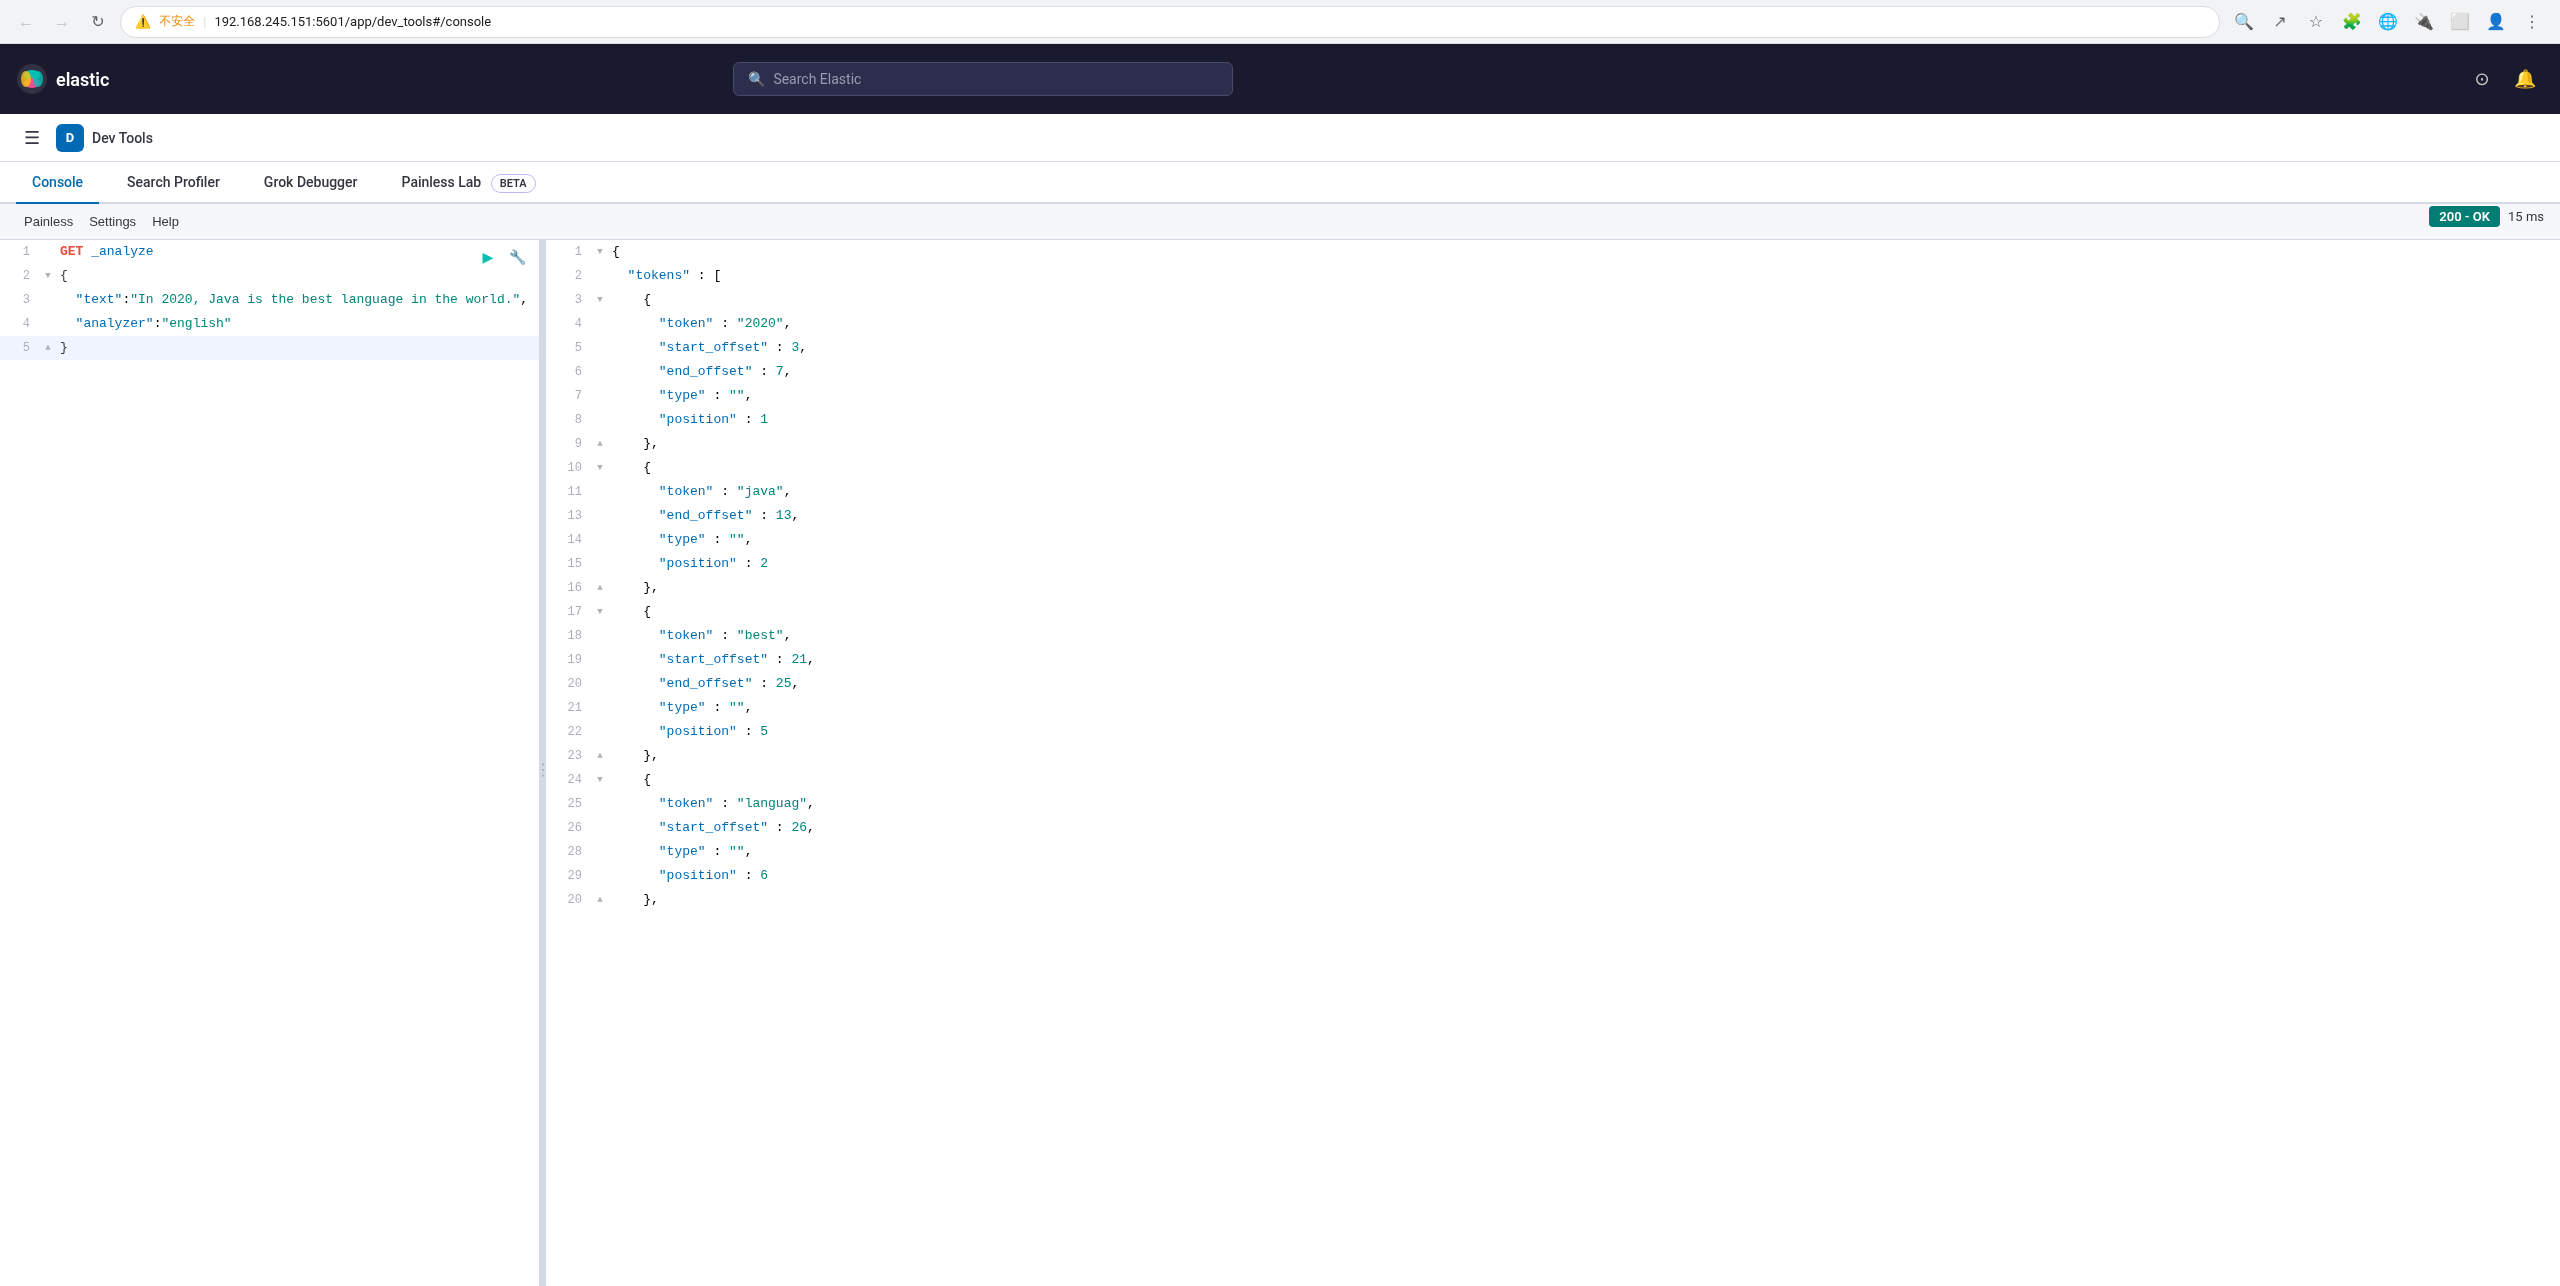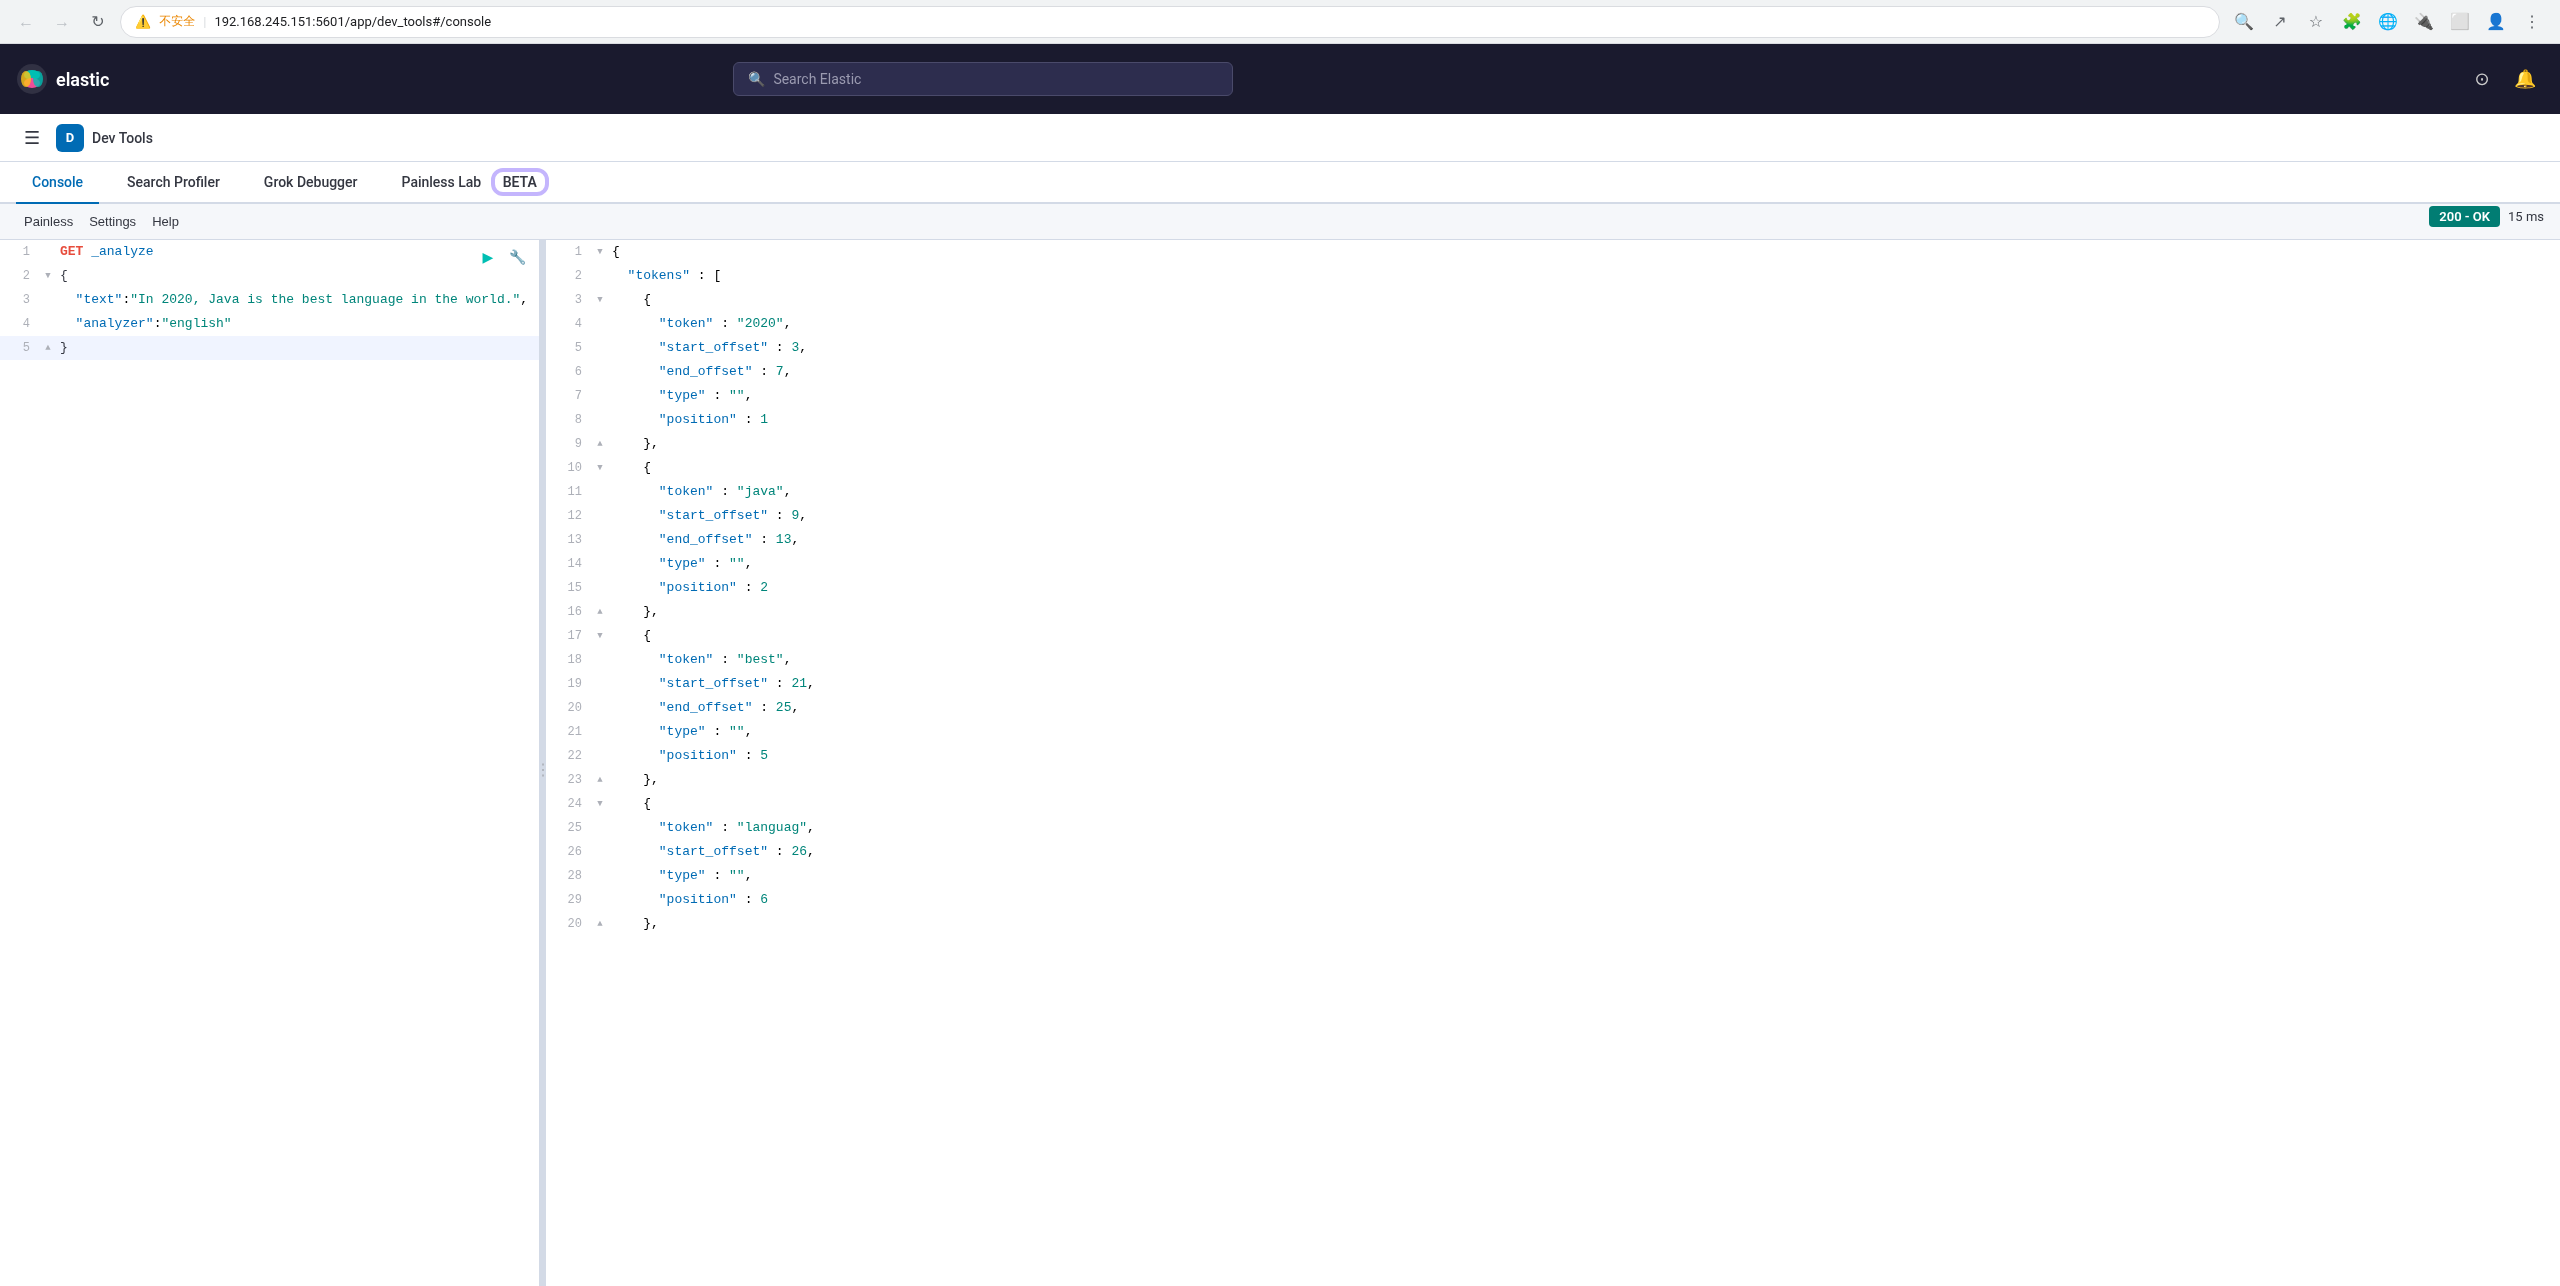--- a/index.html
+++ b/index.html
@@ -167,24 +167,24 @@
       border-bottom: 2px solid transparent;
       margin-bottom: -2px;
       white-space: nowrap;
     }
     .tab.active {
       color: #006bb4;
       border-bottom-color: #006bb4;
     }
     .beta-badge {
       background: #fff;
-      border: 4px solid #c4b5fd;
+      border: 1px solid #c4b5fd;
       border-radius: 12px;
       padding: 2px 8px;
-      font-size: 14px;
+      font-size: 11px;
       font-weight: 600;
       color: #343741;
       margin-left: 6px;
     }
     .toolbar-btn {
       background: transparent;
       border: none;
       cursor: pointer;
       font-size: 13px;
       color: #343741;
@@ -539,25 +539,20 @@
         <span class="resp-line-number">10</span>
         <span class="resp-fold" style="color: rgb(173, 176, 184); font-size: 9px;">▼</span>
         <span class="resp-content">    {</span>
       </div>
       <div class="response-line">
         <span class="resp-line-number">11</span>
         <span class="resp-fold">&nbsp;</span>
         <span class="resp-content">      <span style="color:#006bb4">"token"</span> : <span style="color:#00857a">"java"</span>,</span>
       </div>
       <div class="response-line">
-        <span class="resp-line-number">12</span>
-        <span class="resp-fold">&nbsp;</span>
-        <span class="resp-content">      <span style="color:#006bb4">"start_offset"</span> : <span style="color:#00857a">9</span>,</span>
-      </div>
-      <div class="response-line">
         <span class="resp-line-number">13</span>
         <span class="resp-fold">&nbsp;</span>
         <span class="resp-content">      <span style="color:#006bb4">"end_offset"</span> : <span style="color:#00857a">13</span>,</span>
       </div>
       <div class="response-line">
         <span class="resp-line-number">14</span>
         <span class="resp-fold">&nbsp;</span>
         <span class="resp-content">      <span style="color:#006bb4">"type"</span> : <span style="color:#00857a">"<alphanum>"</alphanum></span>,</span>
       </div>
       <div class="response-line">

